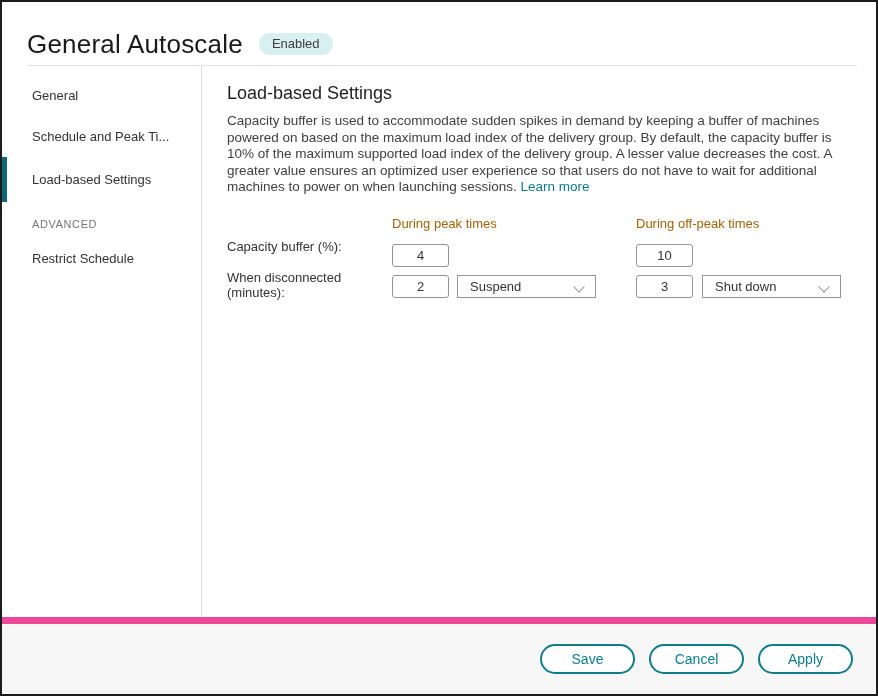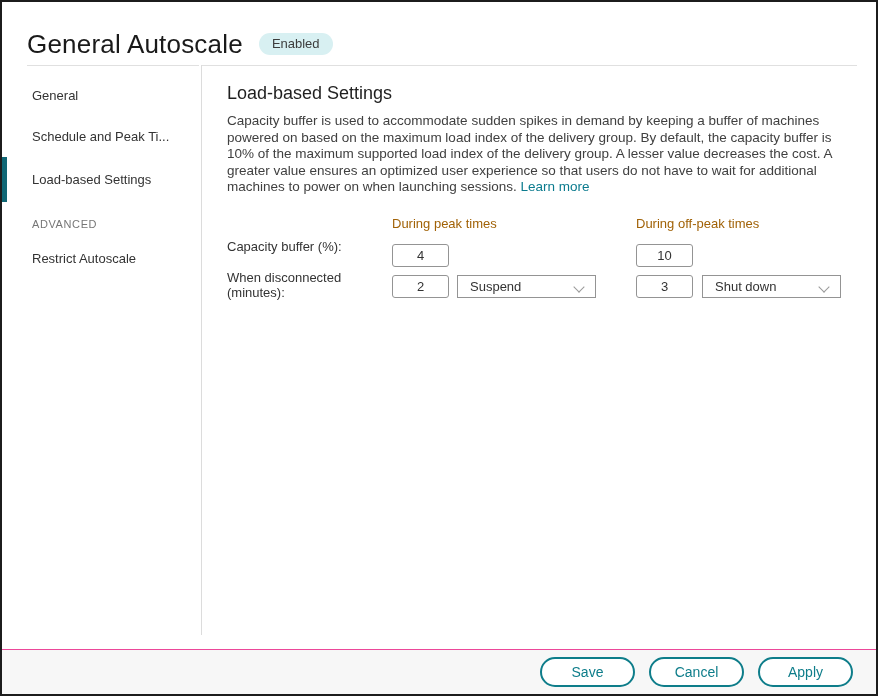--- a/index.html
+++ b/index.html
@@ -79,22 +79,22 @@
   }
   .chevron::before {
     content:""; position:absolute; left:1px; top:2px;
     width:7px; height:7px;
     border-right:1.5px solid #9a9a9a; border-bottom:1.5px solid #9a9a9a;
     transform:rotate(45deg);
   }
 
   
   .footer {
-    position:absolute; left:0; right:0; bottom:0; height:45px;
-    background:#f7f7f7; border-top:1px solid #ec4899;
+    position:absolute; left:0; right:0; bottom:0; height:77px;
+    background:#f7f7f7; border-top:7px solid #ec4899;
     display:flex; align-items:center; justify-content:flex-end;
     padding-right:23px; gap:14px;
   }
   .btn {
     min-width:95px; height:30px; border-radius:15px;
     border:2px solid #0e7d8a; background:#fff; color:#0e7d8a;
     font-size:14px; font-family:"Liberation Sans", sans-serif; font-weight:500;
     cursor:pointer; padding:0 20px;
   }
   .btn + .btn { margin-left:0; }
@@ -119,21 +119,21 @@
     </div>
     <div class="side-item">
       <span>Schedule and Peak Ti...</span>
     </div>
     <div class="side-item selected">
       <div class="sel-bar"></div>
       <span>Load-based Settings</span>
     </div>
     <div class="side-section">ADVANCED</div>
     <div class="side-item">
-      <span>Restrict Autoscale</span>
+      <span>Restrict Schedule</span>
     </div>
   </div>
 
   <div class="main">
     <div class="main-heading">Load-based Settings</div>
     <div class="main-desc"><span>Capacity buffer is used to accommodate sudden spikes in demand by keeping a buffer of machines powered on based on the maximum load index of the delivery group. By default, the capacity buffer is 10% of the maximum supported load index of the delivery group. A lesser value decreases the cost. A greater value ensures an optimized user experience so that users do not have to wait for additional machines to power on when launching sessions. </span><a class="learn-more">Learn more</a></div>
 
     <div class="col-head peak">During peak times</div>
     <div class="col-head offpeak">During off-peak times</div>
 

